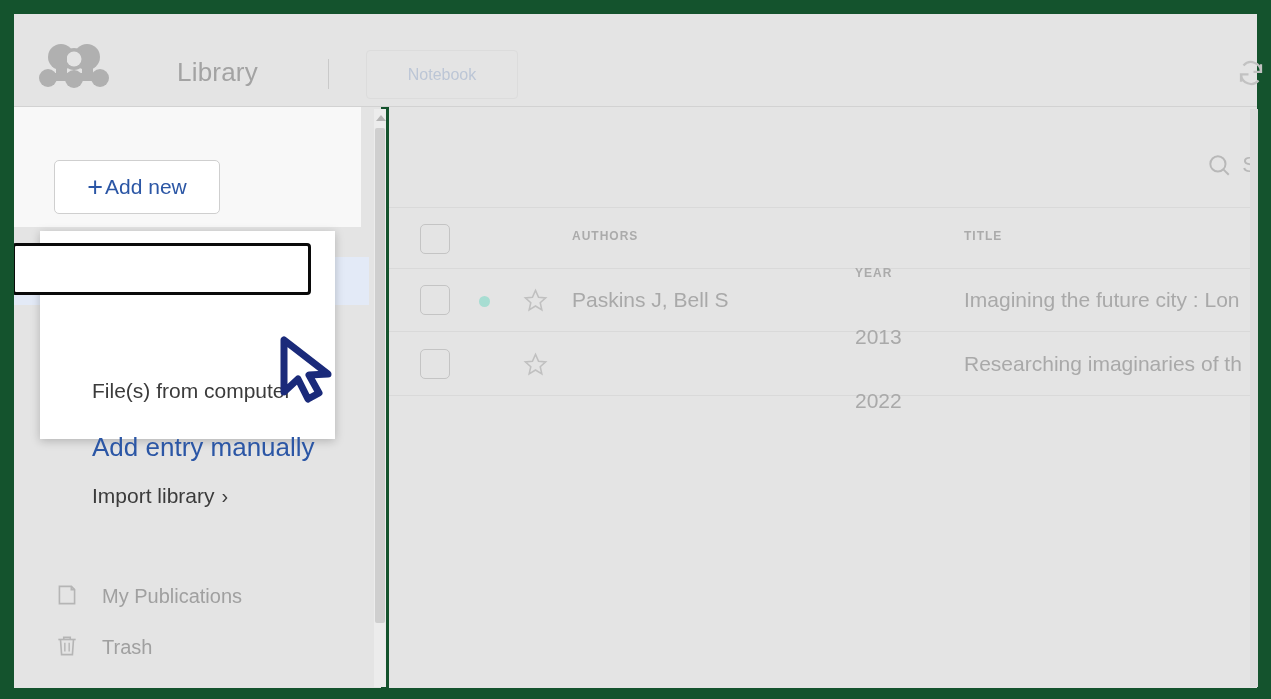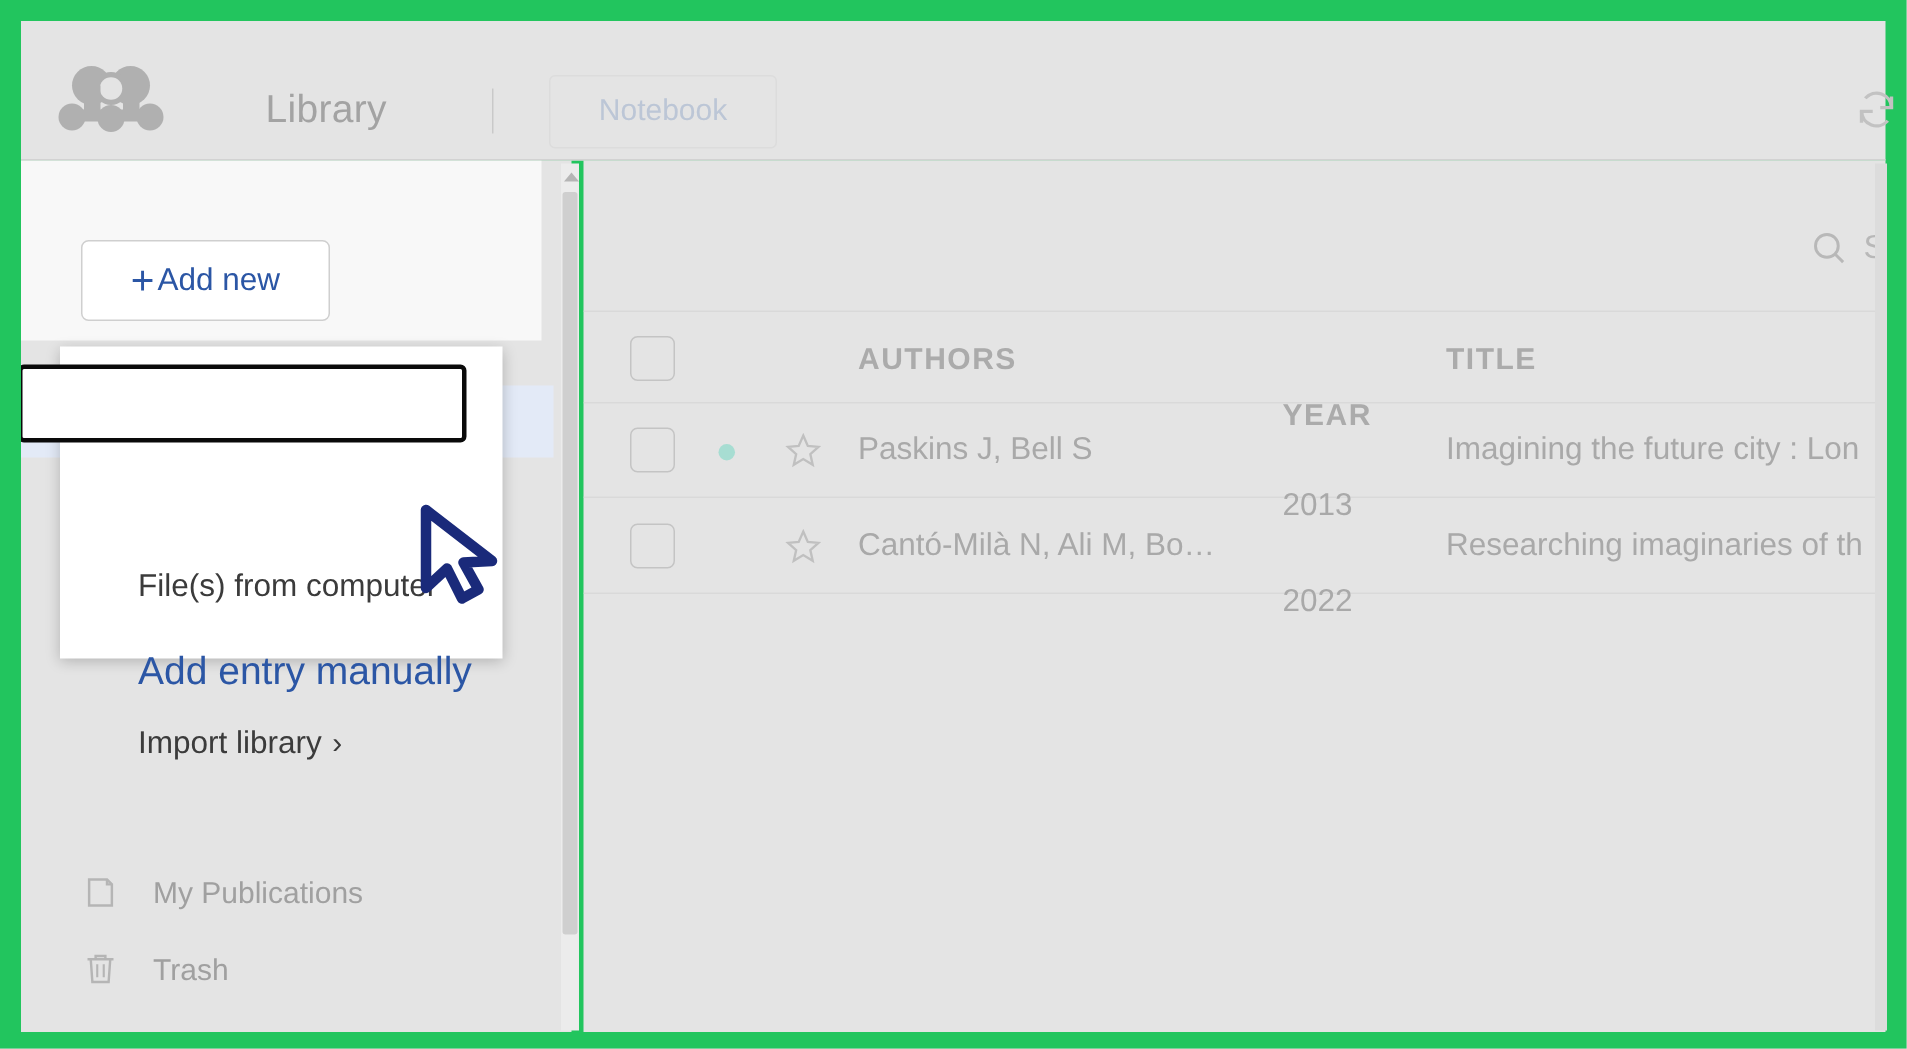--- a/index.html
+++ b/index.html
@@ -10,21 +10,21 @@
     overflow: hidden;
     background: #d7d7d7;
     font-family: "Liberation Sans", sans-serif;
   }
 
   #app {
     position: absolute;
     left: 0; top: 0;
     width: 1271px;
     height: 699px;
-    background: #22c55e;
+    background: #14532d;
   }
 
   
   .header {
     position: absolute;
     left: 14px;
     top: 14px;
     width: 1243px;
     height: 93px;
     background: #e4e4e4;
@@ -57,21 +57,21 @@
   .notebook-btn {
     position: absolute;
     left: 352px;
     top: 36px;
     width: 152px;
     height: 49px;
     border: 1px solid #dcdcdc;
     border-radius: 4px;
     background: transparent;
     color: #bcc6d6;
-    font-size: 20px;
+    font-size: 16px;
     font-family: "Liberation Sans", sans-serif;
     cursor: pointer;
     box-sizing: border-box;
   }
   .sync-icon {
     position: absolute;
     left: 1222px;
     top: 44px;
     width: 30px;
     height: 30px;
@@ -312,21 +312,21 @@
     height: 27px;
     cursor: pointer;
   }
 
   .c-authors { position: absolute; left: 183px; }
   .c-year    { position: absolute; left: 466px; margin-top: 37px; }
   .c-title   { position: absolute; left: 575px; }
 
   .th {
     top: 21px;
-    font-size: 20px;
+    font-size: 12px;
     font-weight: bold;
     color: #ababab;
     letter-spacing: 1px;
   }
   .td {
     top: 20px;
     font-size: 21px;
     color: #a9a9a9;
     white-space: nowrap;
   }
@@ -461,21 +461,20 @@
       <div class="c-authors td">Paskins J, Bell S</div>
       <div class="c-year td">2013</div>
       <div class="c-title td td-title">Imagining the future city : Lon</div>
     </div>
 
     <div class="row row-1">
       <div class="cb cb-row"></div>
       <svg class="star" viewBox="0 0 24 24">
         <path d="M12 3 l2.7 6.1 6.3 .6 -4.8 4.3 1.4 6.3 -5.6 -3.4 -5.6 3.4 1.4 -6.3 -4.8 -4.3 6.3 -.6 z" fill="none" stroke="#c0c0c0" stroke-width="1.4"></path>
       </svg>
-      <div class="c-authors td">Cantó-Milà N, Ali M, Bo…</div>
       <div class="c-year td">2022</div>
       <div class="c-title td td-title">Researching imaginaries of th</div>
     </div>
   </div>
 
   <div class="main-scroll"></div>
 
   <svg class="cursor" viewBox="0 0 72 72">
     <path d="M6 4 L6 56 L20 43 L30 63 L41 57 L31 39 L50 38 Z" fill="#ffffff" stroke="#1a2a7a" stroke-width="7" stroke-linejoin="round"></path>
   </svg>

